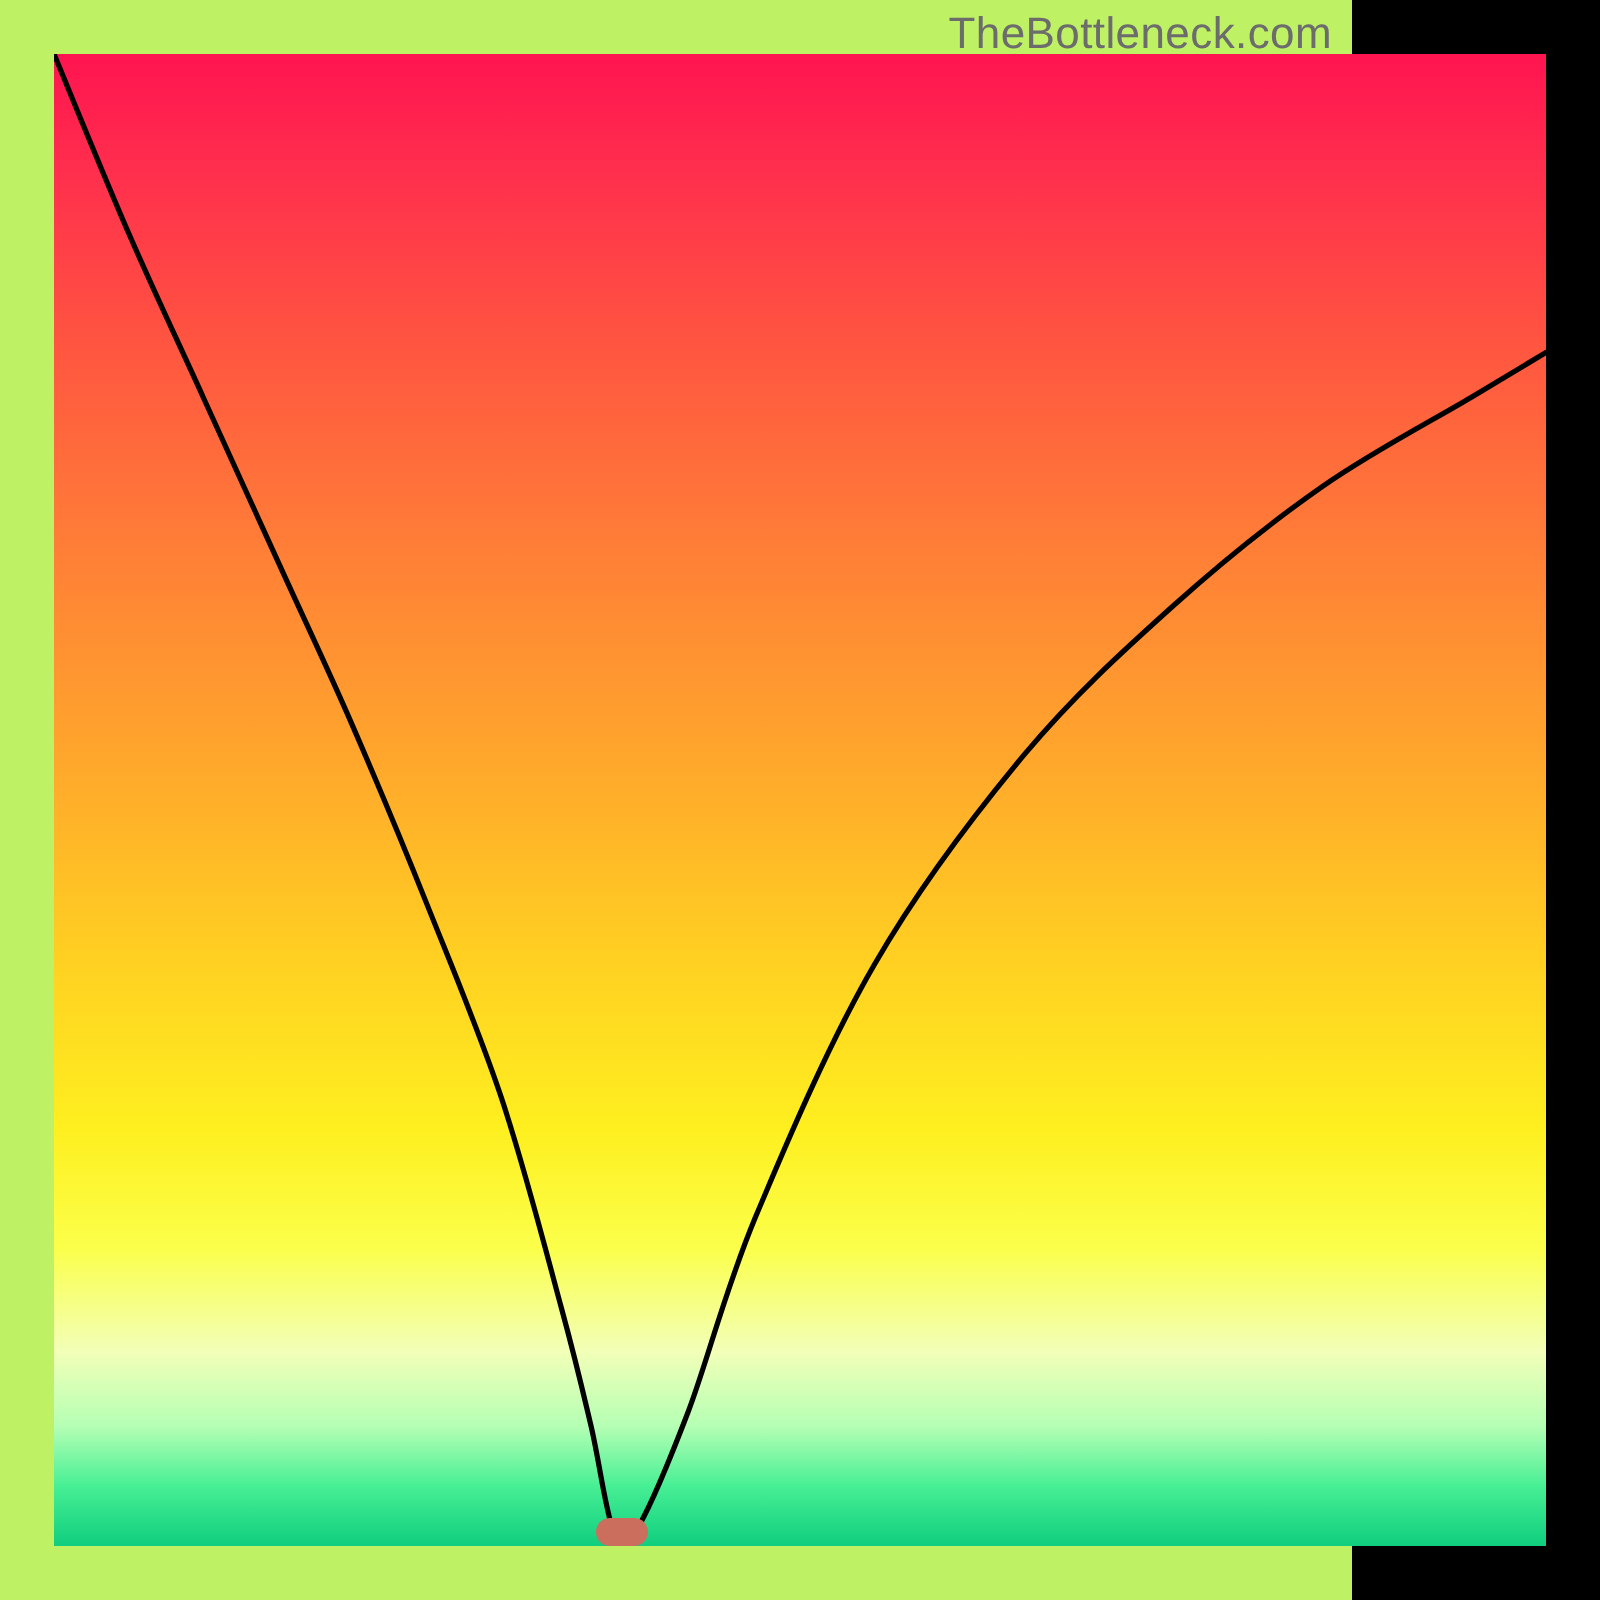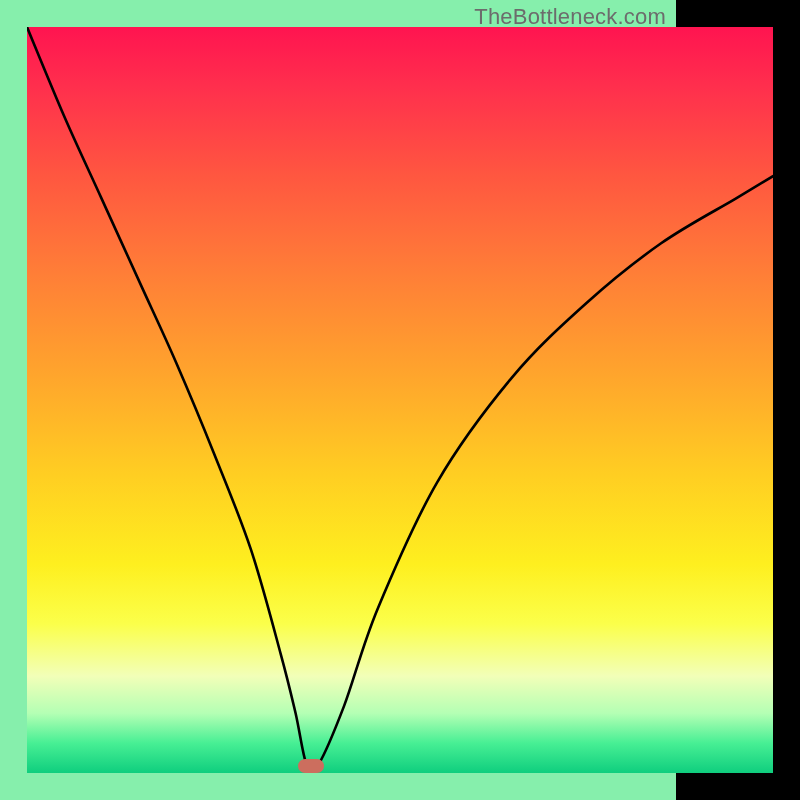--- a/index.html
+++ b/index.html
@@ -8,21 +8,21 @@
     width: 800px;
     height: 800px;
     overflow: hidden;
     background: #000;
     font-family: Arial, Helvetica, sans-serif;
   }
   .frame {
     position: relative;
     width: 676px;
     height: 800px;
-    background: #86efac;
+    background: #bef264;
   }
   .plot-area {
     position: absolute;
     left: 27px;
     top: 27px;
     width: 746px;
     height: 746px;
     
     background: linear-gradient(to bottom,
       #ff1450 0%,

